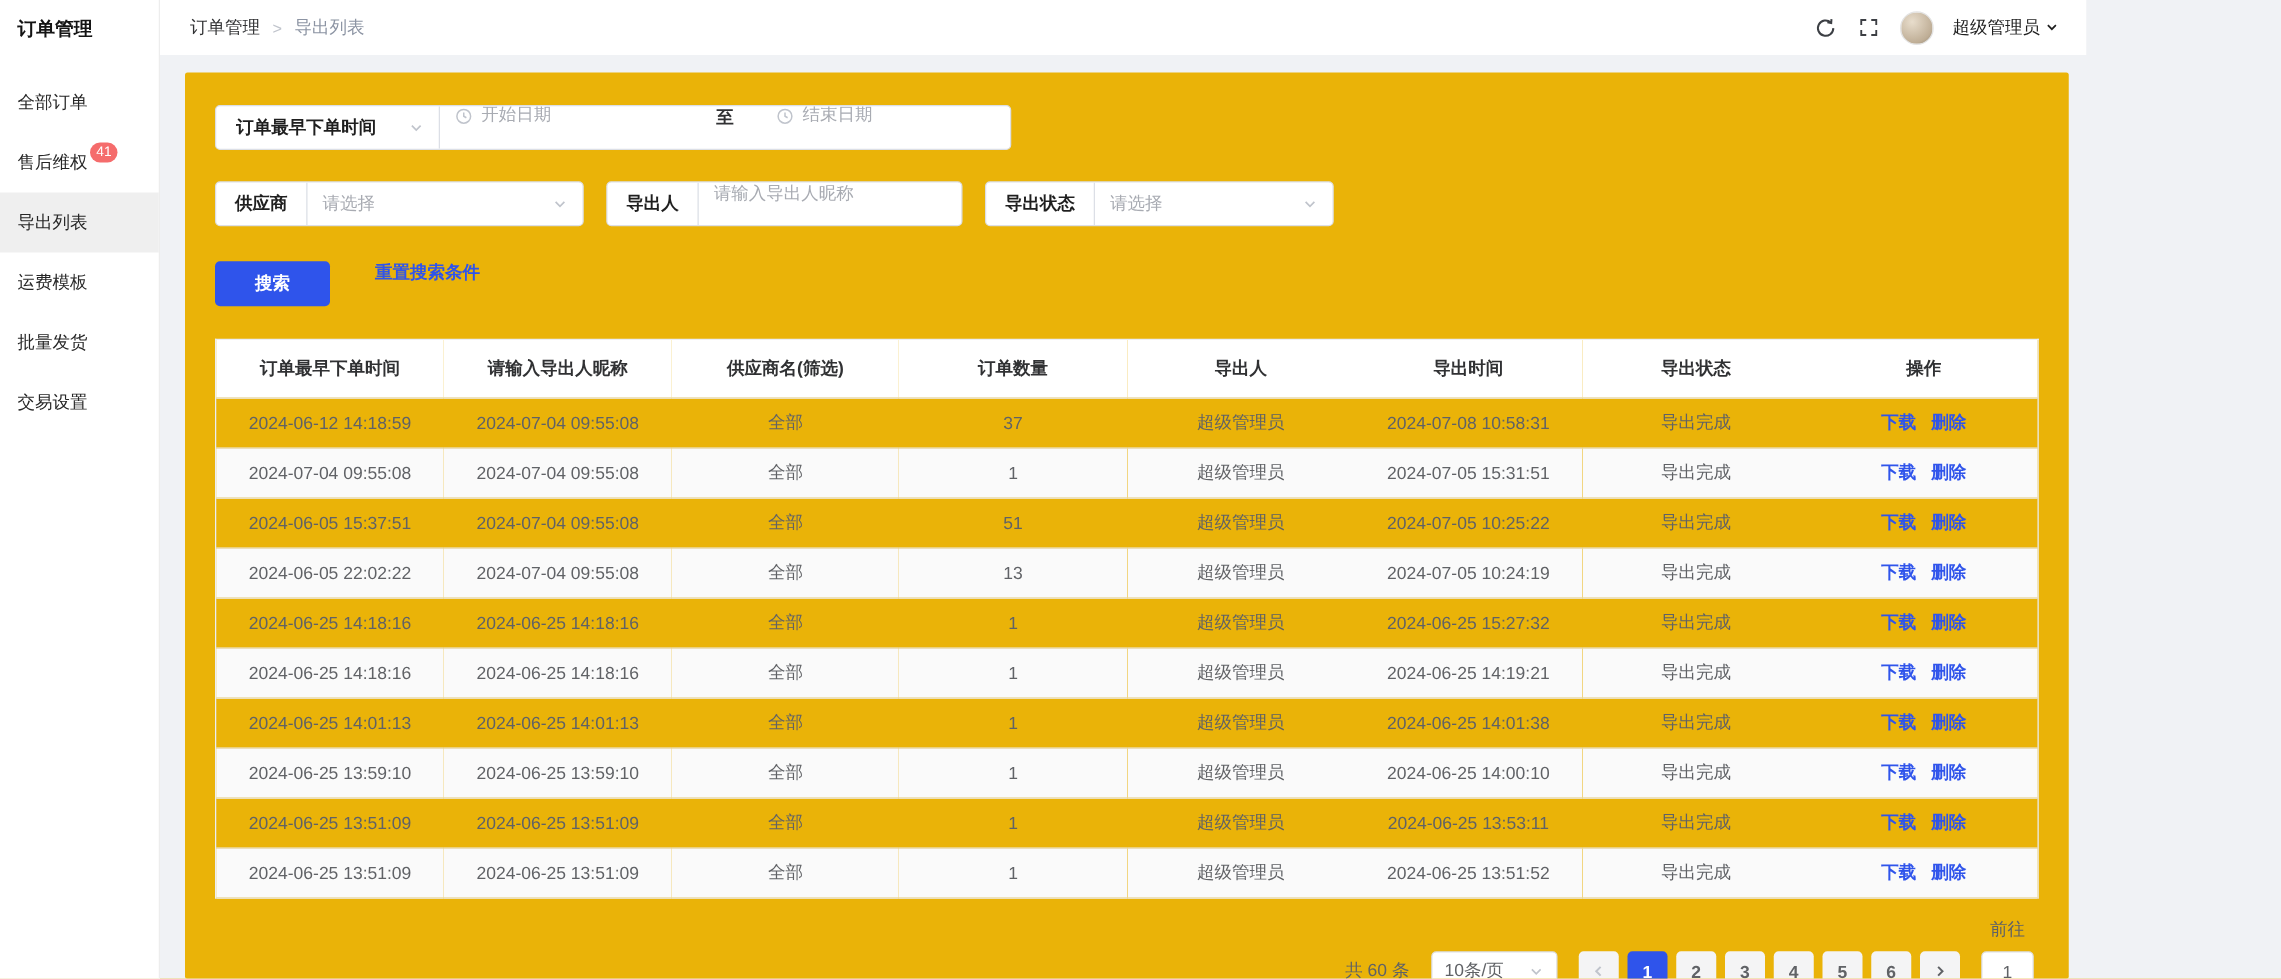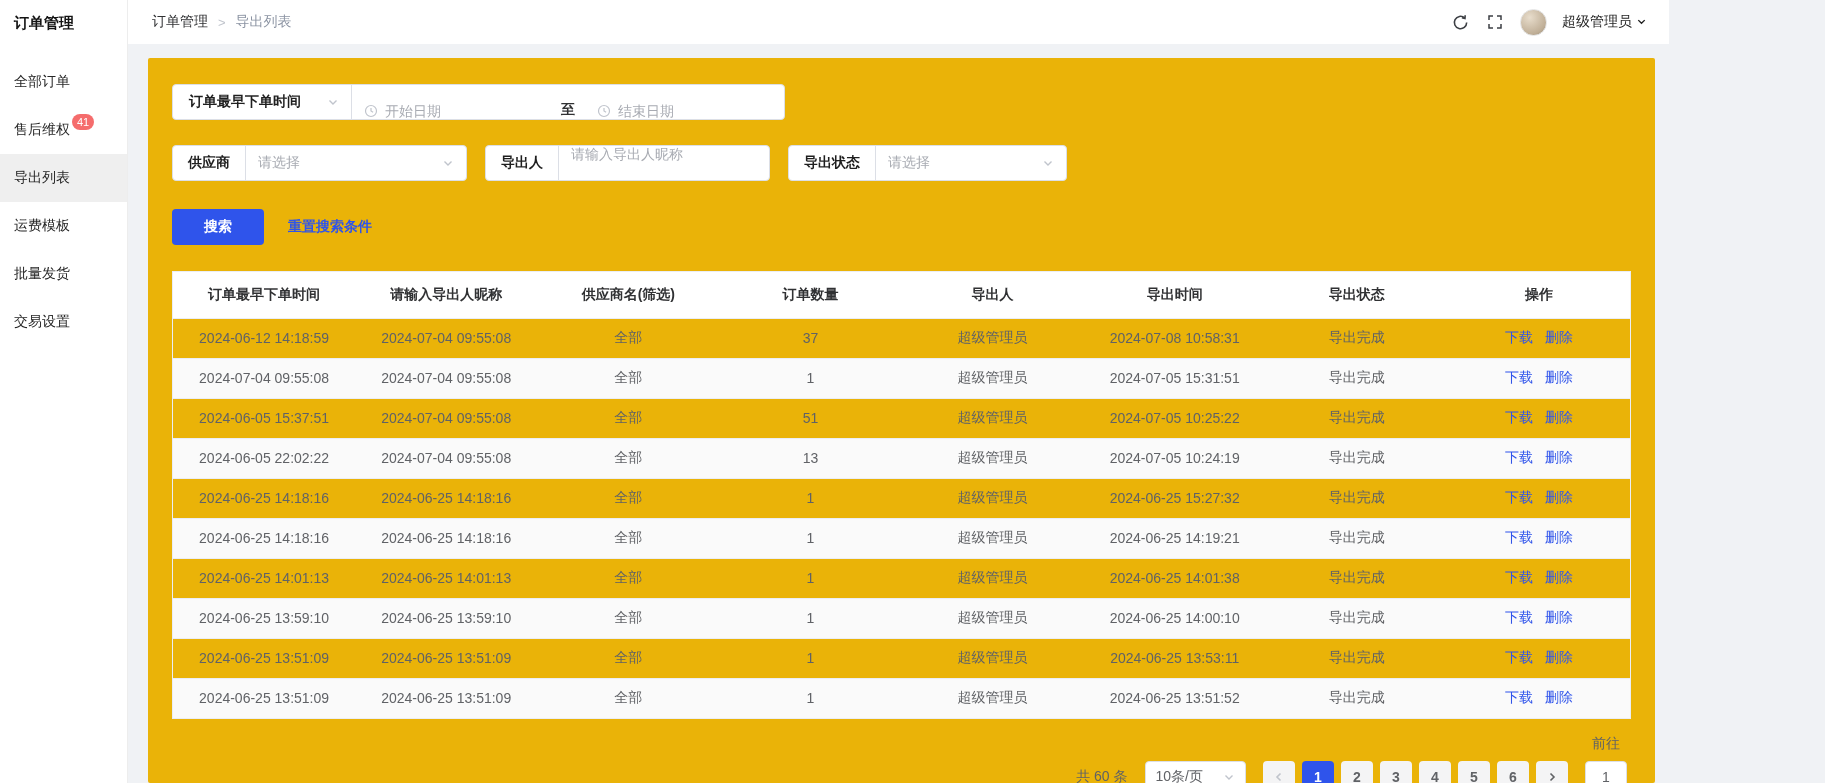--- a/index.html
+++ b/index.html
@@ -59,21 +59,21 @@
 
   
   .range-group {
     display:inline-flex; height:36px; border:1px solid #dcdfe6; border-radius:4px;
     overflow:hidden; align-items:stretch; background:#fff;
   }
   .range-select {
     display:flex; align-items:center; gap:26px; padding:0 12px 0 16px;
     border-right:1px solid #dcdfe6; cursor:pointer; color:#1f1f1f; font-weight:600;
   }
-  .range-dates { display:flex; align-items:flex-end; padding:0 12px; gap:8px; }
+  .range-dates { display:flex; align-items:flex-start; padding:0 12px; gap:20px;font-family:Liberation Mono, monospace; }
   .date-seg { display:flex; align-items:center; gap:7px; width:175px; }
   .date-seg input {
     border:none; outline:none; font-size:14px; width:120px;
     font-family:inherit; color:#303133; background:transparent;
   }
   .date-seg input::placeholder { color:#a8abb2; }
   .date-to { color:#303133; font-weight:600; padding:0 14px; }
   .muted-icon { color:#c0c4cc; display:flex; }
 
   .filter-row { display:flex; gap:18px; margin-top:25px; }
@@ -91,21 +91,21 @@
   }
   .ig-select.w220 { width:220px; }
   .ig-select.w190 { width:190px; }
   .ig-input { display:flex; align-items:flex-start; padding:0 12px; width:210px; }
   .ig-input input {
     border:none; outline:none; width:100%; font-size:14px;
     font-family:inherit; color:#303133; background:transparent;
   }
   .ig-input input::placeholder { color:#a8abb2; }
 
-  .action-row { display:flex; align-items:center; margin-top:28px; gap:24px; }
+  .action-row { display:flex; align-items:flex-start; margin-top:28px; gap:36px; }
   .btn-primary {
     height:36px; min-width:92px; padding:0 24px; background:var(--primary,#2f54eb);
     color:#fff; border:none; border-radius:4px; font-size:14px; font-weight:600;
     cursor:pointer; font-family:inherit;
   }
   .reset-link {
     color:var(--primary,#2f54eb); font-weight:600; cursor:pointer; text-decoration:none; font-size:14px;
   }
 
   
@@ -114,21 +114,21 @@
   thead th {
     height:46px; font-weight:bold; color:#303133; text-align:center;
     border-bottom:1px solid #ebeef5; background:#fff;
   }
   tbody td {
     height:40px; color:#606266; text-align:center; border-bottom:1px solid #ebeef5;
     white-space:nowrap; overflow:hidden; text-overflow:ellipsis;
   }
   tbody tr:nth-child(even) td { background:#fafafa; }
   a.link {
-    color:var(--primary,#2f54eb); font-weight:400; cursor:pointer; text-decoration:none;text-align:right;
+    color:var(--primary,#2f54eb); font-weight:700; cursor:pointer; text-decoration:none;text-align:right;
   }
   a.link + a.link { margin-left:12px; }
 
   
   .pagination {
     display:flex; align-items:center; justify-content:flex-end; gap:7px;
     margin-top:16px; color:#606266; font-size:14px; padding-right:4px;
   }
   .page-total { margin-right:10px; }
   .size-select {

